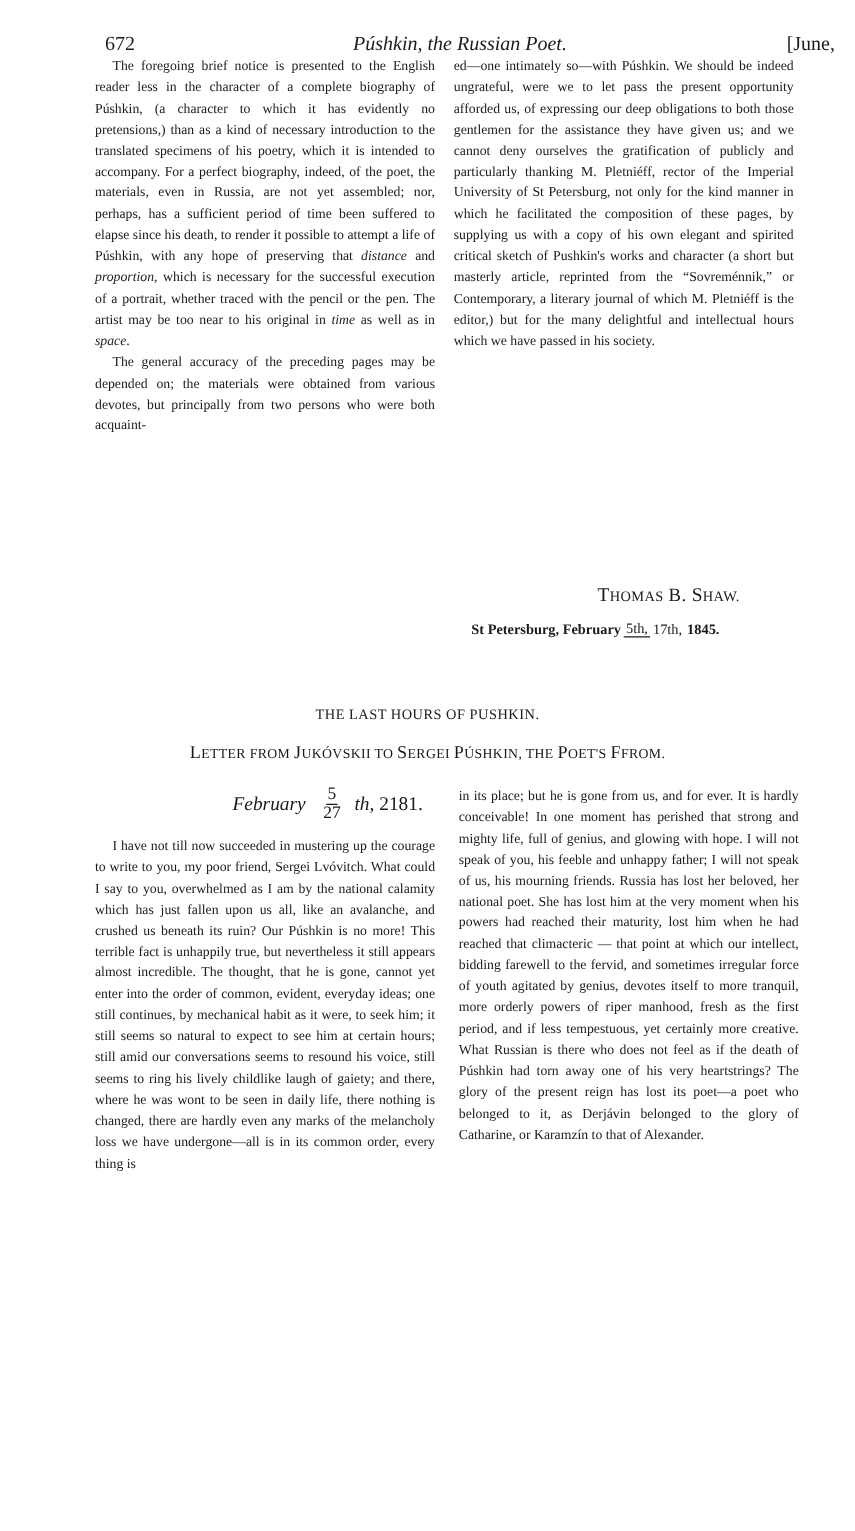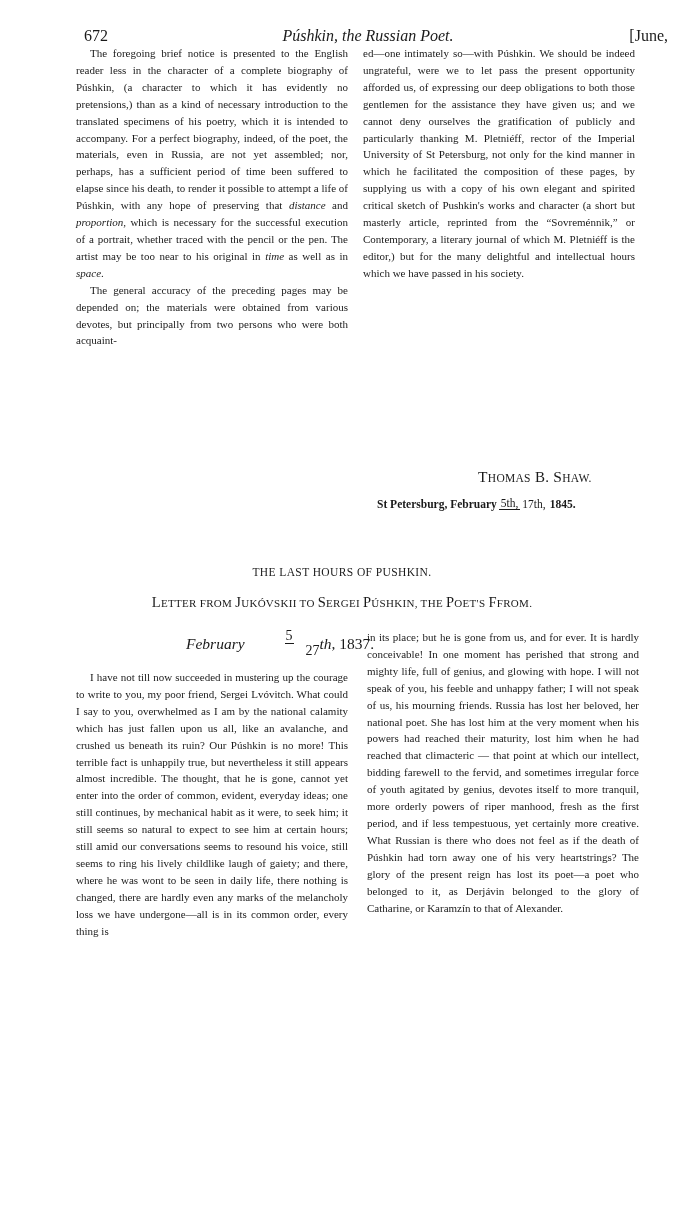--- a/index.html
+++ b/index.html
@@ -54,22 +54,22 @@
     font-size: 14.5px; letter-spacing: 0.3px;
   }
   .subtitle .small { font-size: 11px; }
 
   .letter-date {
     position: absolute; left: 186px; top: 629px; font-size: 15.5px; display: flex; align-items: center;
   }
   .letter-date .m { font-style: italic; margin-right: 14px; }
   .letter-date .frac2 { display: inline-flex; flex-direction: column; align-items: center; font-size: 14px; }
   .letter-date .frac2 .num { border-bottom: 1px solid #1a1a1a; line-height: 14px; padding: 0 1px; }
-  .letter-date .frac2 .den { line-height: 14px; margin-left: 47px; }
-  .letter-date .sfx { font-style: italic; }
+  .letter-date .frac2 .den { line-height: 14px; }
+  .letter-date .sfx { font-style: italic; margin-left: 11px; }
 </style>
 </head>
 <body>
 
 <div class="page">
 
   <div class="running-head">
     <span class="pnum">672</span>
     <span class="title">Púshkin, the Russian Poet.</span>
     <span class="month">[June,</span>
@@ -104,21 +104,21 @@
   <div class="subtitle">
     <span>L</span><span class="small">ETTER FROM </span><span>J</span><span class="small">UKÓVSKII TO </span><span>S</span><span class="small">ERGEI </span><span>P</span><span class="small">ÚSHKIN, THE </span><span>P</span><span class="small">OET'S </span><span>F</span><span class="small">FROM.</span>
   </div>
 
   <div class="letter-date">
     <span class="m">February</span>
     <span class="frac2">
       <span class="num">5</span>
       <span class="den">27</span>
     </span>
-    <span class="sfx">th,</span>&nbsp;<span>1837.</span>
+    <span class="sfx">th,</span>&nbsp;<span>2181.</span>
   </div>
 
   <div class="col c3">
     <p>I have not till now succeeded in mustering up the courage to write to you, my poor friend, Sergei Lvóvitch. What could I say to you, overwhelmed as I am by the national calamity which has just fallen upon us all, like an avalanche, and crushed us beneath its ruin? Our Púshkin is no more! This terrible fact is unhappily true, but nevertheless it still appears almost incredible. The thought, that he is gone, cannot yet enter into the order of common, evident, everyday ideas; one still continues, by mechanical habit as it were, to seek him; it still seems so natural to expect to see him at certain hours; still amid our conversations seems to resound his voice, still seems to ring his lively childlike laugh of gaiety; and there, where he was wont to be seen in daily life, there nothing is changed, there are hardly even any marks of the melancholy loss we have undergone—all is in its common order, every thing is</p>
   </div>
 
   <div class="col c4">
     <p class="noindent">in its place; but he is gone from us, and for ever. It is hardly conceivable! In one moment has perished that strong and mighty life, full of genius, and glowing with hope. I will not speak of you, his feeble and unhappy father; I will not speak of us, his mourning friends. Russia has lost her beloved, her national poet. She has lost him at the very moment when his powers had reached their maturity, lost him when he had reached that climacteric — that point at which our intellect, bidding farewell to the fervid, and sometimes irregular force of youth agitated by genius, devotes itself to more tranquil, more orderly powers of riper manhood, fresh as the first period, and if less tempestuous, yet certainly more creative. What Russian is there who does not feel as if the death of Púshkin had torn away one of his very heartstrings? The glory of the present reign has lost its poet—a poet who belonged to it, as Derjávin belonged to the glory of Catharine, or Karamzín to that of Alexander.</p>
   </div>
 

